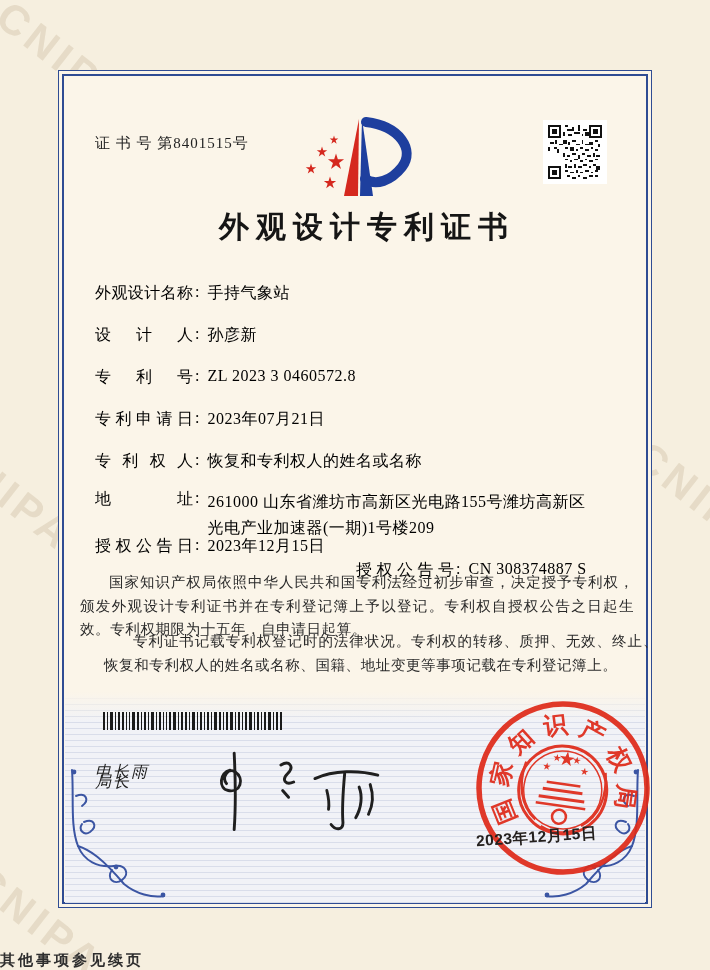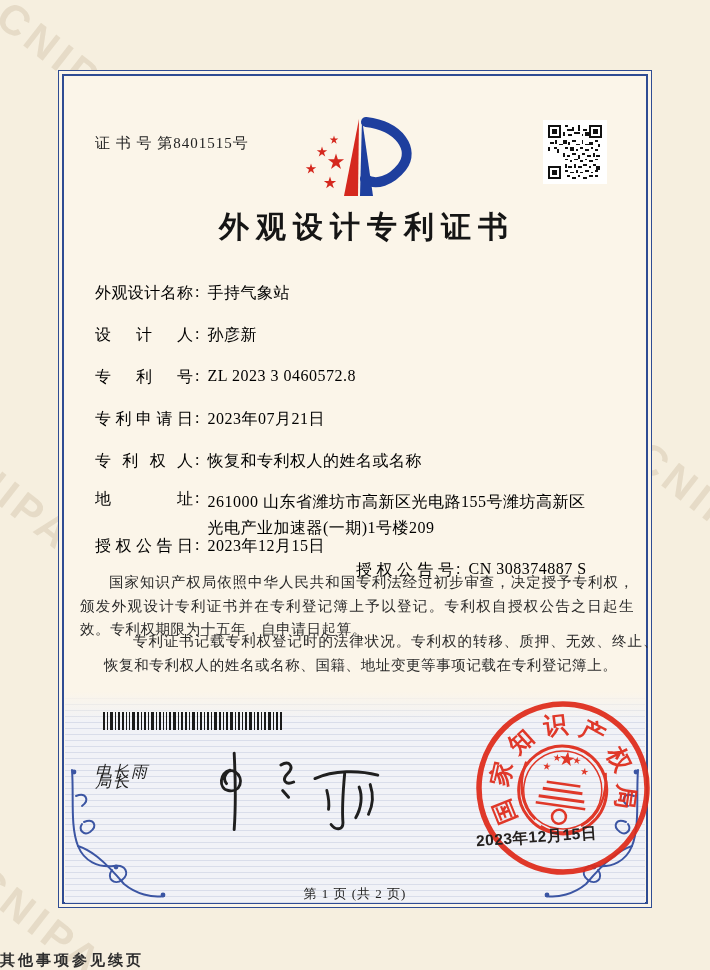--- a/index.html
+++ b/index.html
@@ -322,17 +322,16 @@
       <path transform="translate(95,66) scale(8)" d="M0,-1 L0.588,0.809 L-0.951,-0.309 L0.951,-0.309 L-0.588,0.809 Z"></path>
       <path transform="translate(76,76) scale(4)" d="M0,-1 L0.588,0.809 L-0.951,-0.309 L0.951,-0.309 L-0.588,0.809 Z"></path>
       <path transform="translate(85,66) scale(4)" d="M0,-1 L0.588,0.809 L-0.951,-0.309 L0.951,-0.309 L-0.588,0.809 Z"></path>
       <path transform="translate(105,66) scale(4)" d="M0,-1 L0.588,0.809 L-0.951,-0.309 L0.951,-0.309 L-0.588,0.809 Z"></path>
       <path transform="translate(114,76) scale(4)" d="M0,-1 L0.588,0.809 L-0.951,-0.309 L0.951,-0.309 L-0.588,0.809 Z"></path>
     </g>
   </svg>
 
   <div class="abs seal-date">2023年12月15日</div>
 
-  <div class="abs page-num">第 1 页 (共 2 页)</div>
 
   <div class="abs cont-note">其他事项参见续页</div>
 
 </div>
 
 </body></html>

